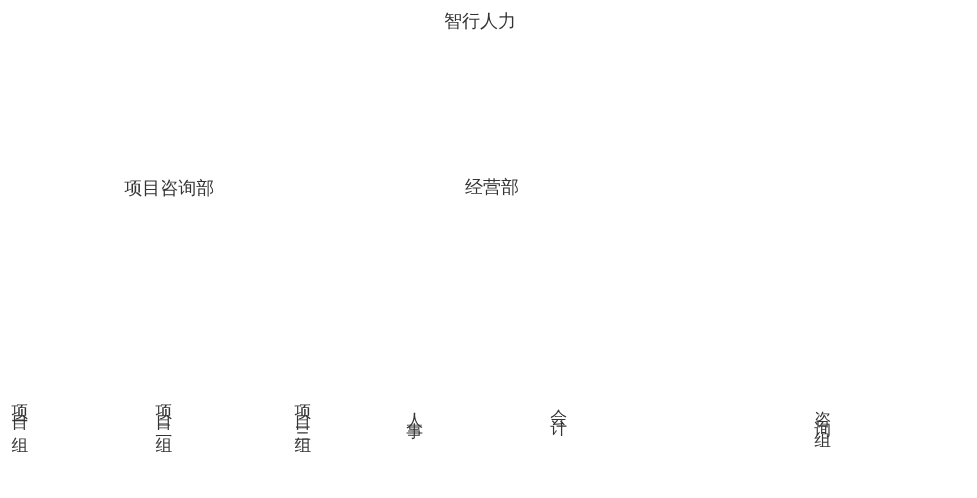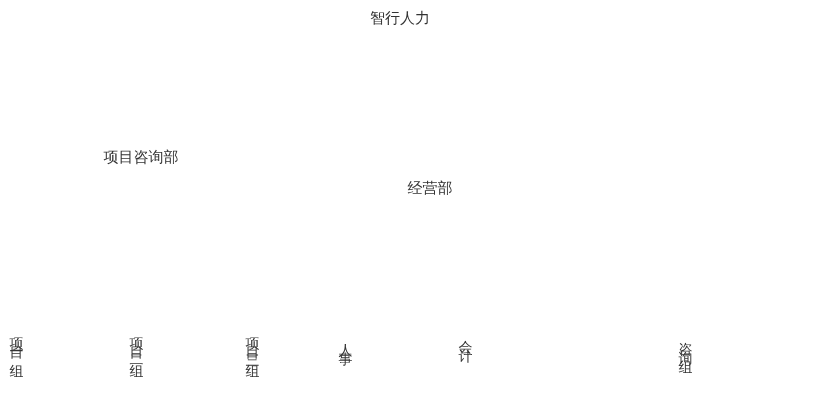--- a/index.html
+++ b/index.html
@@ -40,21 +40,21 @@
 </style>
 </head>
 <body style="--bg: #ffffff; --text-color: #333333;">
 
 <div class="org-chart">
 
   <div class="node root" style="left:400px; top:18px;">智行人力</div>
 
   <div class="node dept" style="left:141px; top:157px;">项目咨询部</div>
 
-  <div class="node dept" style="left:430px; top:156px;margin-top:32px;">经营部</div>
+  <div class="node dept" style="left:410px; top:156px;">经营部</div>
 
 
   <div class="node leaf" style="left:17px; top:344px;">项目一组</div>
 
   <div class="node leaf" style="left:137px; top:344px;">项目二组</div>
 
   <div class="node leaf" style="left:253px; top:344px;">项目三组</div>
 
   <div class="node leaf" style="left:346px; top:341px;">人事</div>
 

